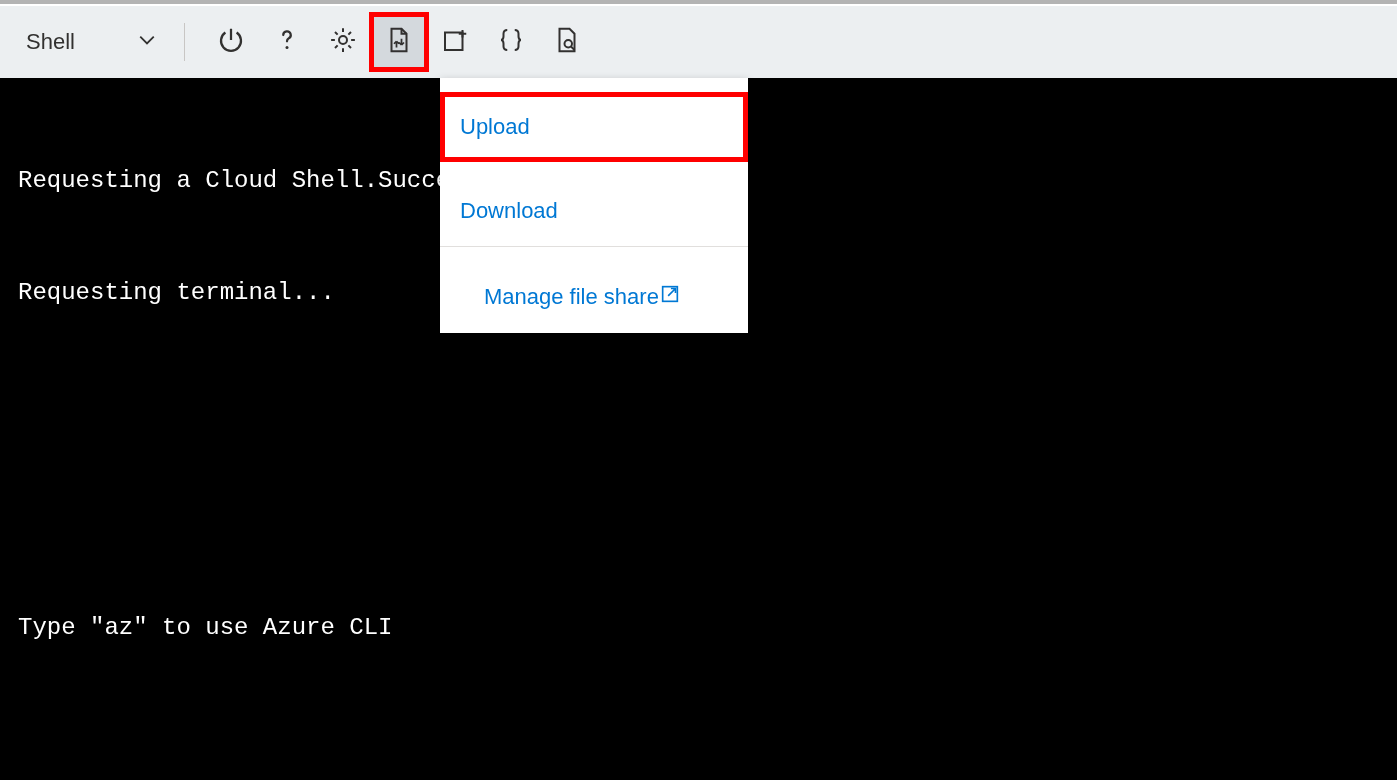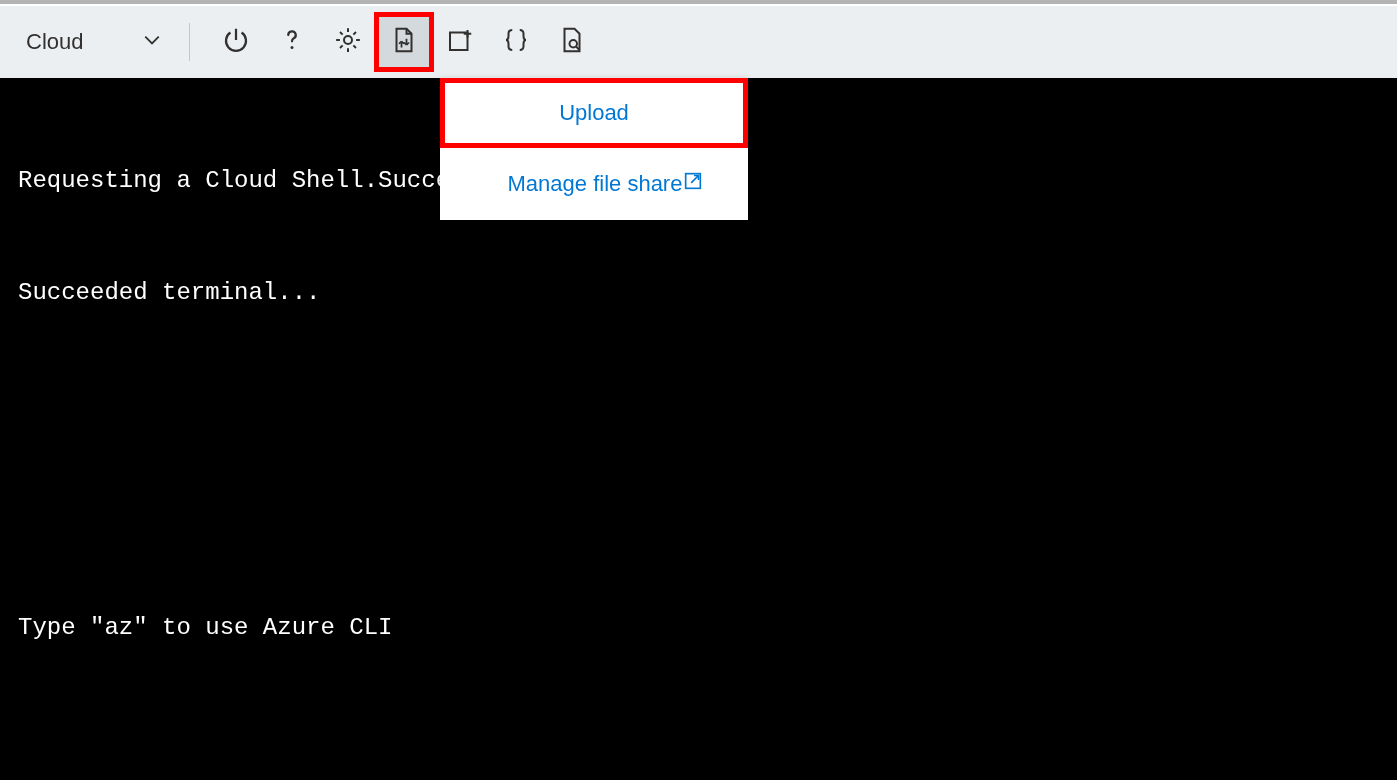--- a/index.html
+++ b/index.html
@@ -72,21 +72,22 @@
       z-index: 20;
     }
     .dropdown-item {
       padding: 22px 20px;
       font-size: 22px;
       color: #0078d4;
       border-bottom: 1px solid #e1dfdd;
       cursor: pointer;
       display: flex;
       align-items: center;
-      justify-content: center;
+      justify-content: flex-start;
+      margin-top: 14px;
     }
     .dropdown-item.highlighted {
       border: 5px solid #ff0000;
       padding: 17px 15px;
     }
     .dropdown-item:last-child { border-bottom: none; padding-left: 44px; }
     .ext-icon {
       width: 22px;
       height: 22px;
       color: #0078d4;
@@ -104,21 +105,21 @@
     .term-line { display: block; }
     .blank-line { height: 1.55em; }
   </style>
 </head>
 <body>
 
 <div class="top-edge"></div>
 
 <div class="toolbar">
   <div class="shell-select">
-    <span>Cloud</span>
+    <span>Shell</span>
     <span class="chev">
       <svg viewBox="0 0 16 16" width="18" height="18">
           <path d="M2 5l6 6 6-6" stroke="currentColor" stroke-width="1.6" fill="none"></path>
         </svg>
     </span>
   </div>
 
   <div class="divider"></div>
 
   <div class="icon-btn">
@@ -184,32 +185,35 @@
         </svg>
     </span>
   </div>
 </div>
 
 <div class="dropdown">
   <div class="dropdown-item highlighted">
     <span>Upload</span>
   </div>
   <div class="dropdown-item">
+    <span>Download</span>
+  </div>
+  <div class="dropdown-item">
     <span>Manage file share</span>
     <span>
       <svg class="ext-icon" viewBox="0 0 24 24">
           <rect x="4" y="4" width="16" height="16" stroke="currentColor" stroke-width="1.8" fill="none"></rect>
           <path d="M10 14L18 6M13 6h5v5" stroke="currentColor" stroke-width="1.8" fill="none"></path>
         </svg>
     </span>
   </div>
 </div>
 
 <div class="terminal">
   <span class="term-line">Requesting a Cloud Shell.Succeeded.</span>
-  <span class="term-line">Succeeded terminal...</span>
+  <span class="term-line">Requesting terminal...</span>
   <div class="blank-line"></div>
   <div class="blank-line"></div>
   <span class="term-line">Type "az" to use Azure CLI</span>
   
   
   
 </div>
 
 </body></html>

